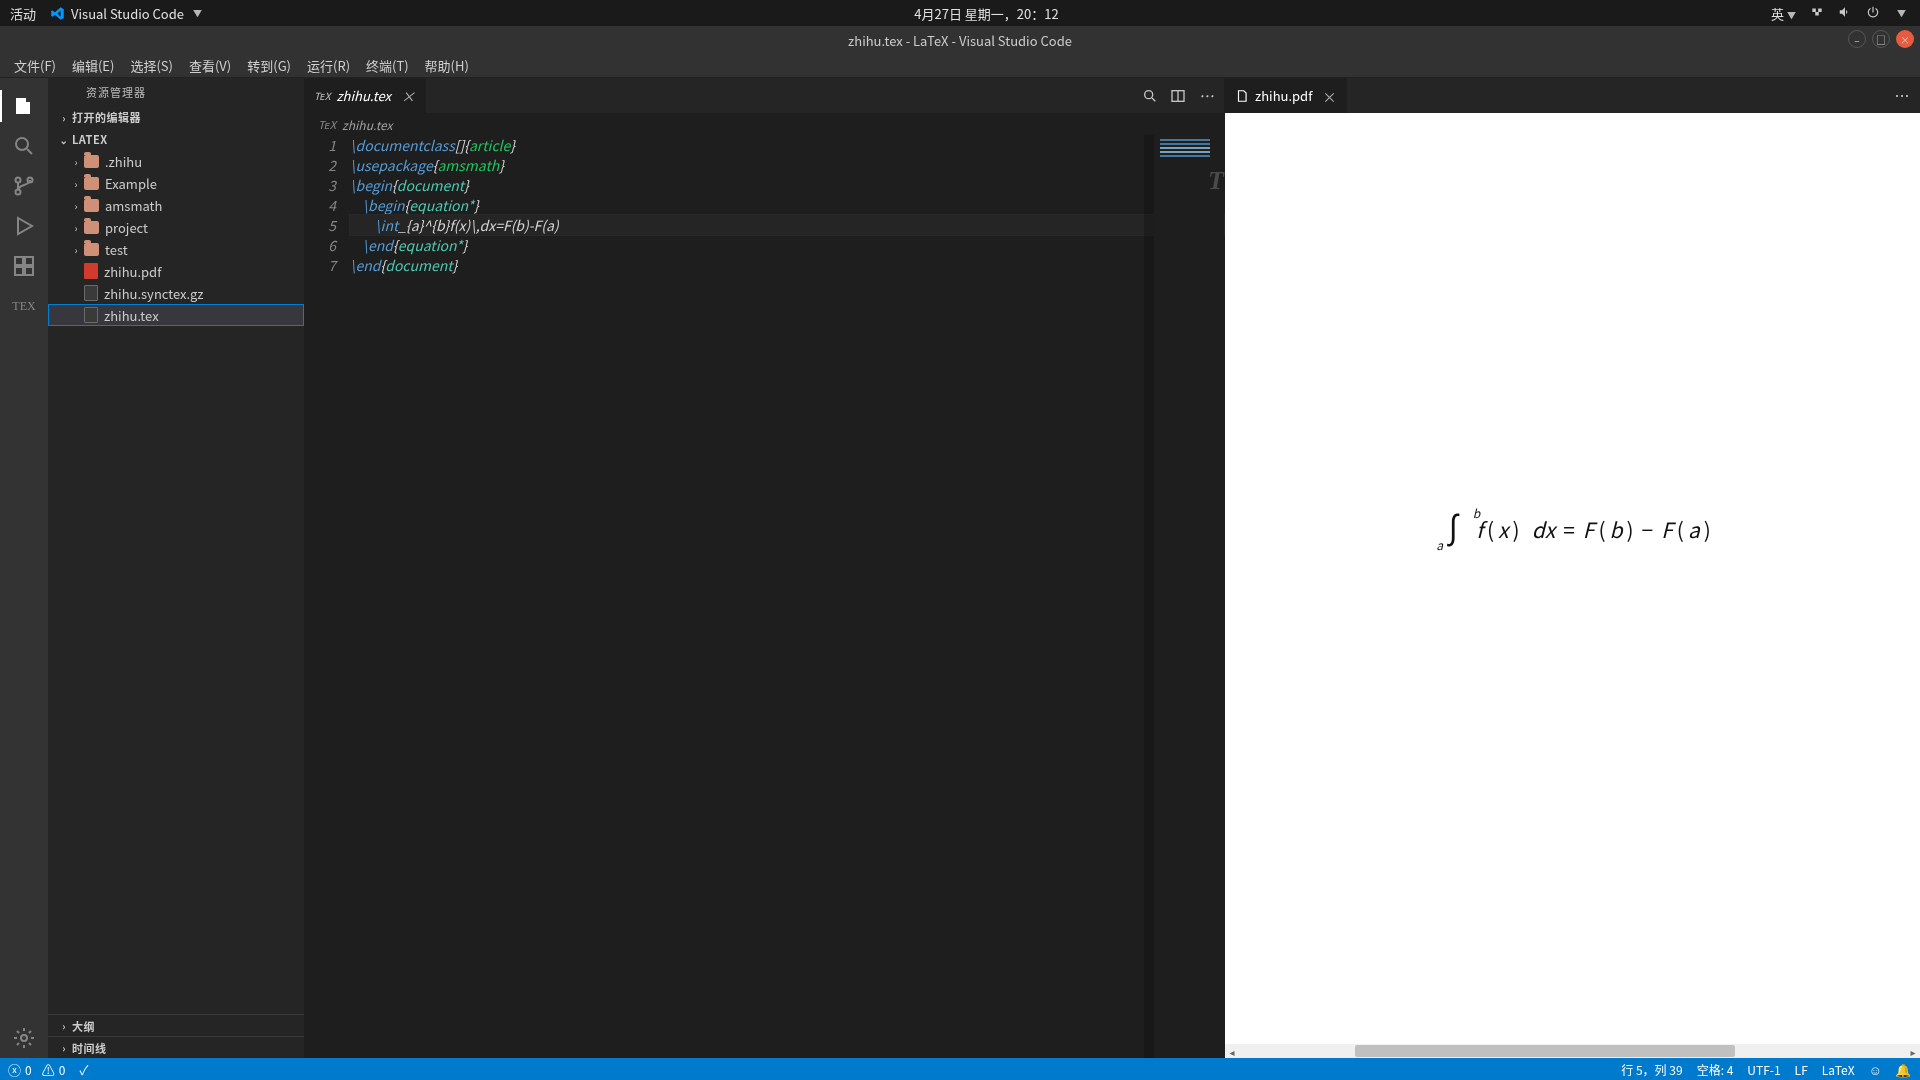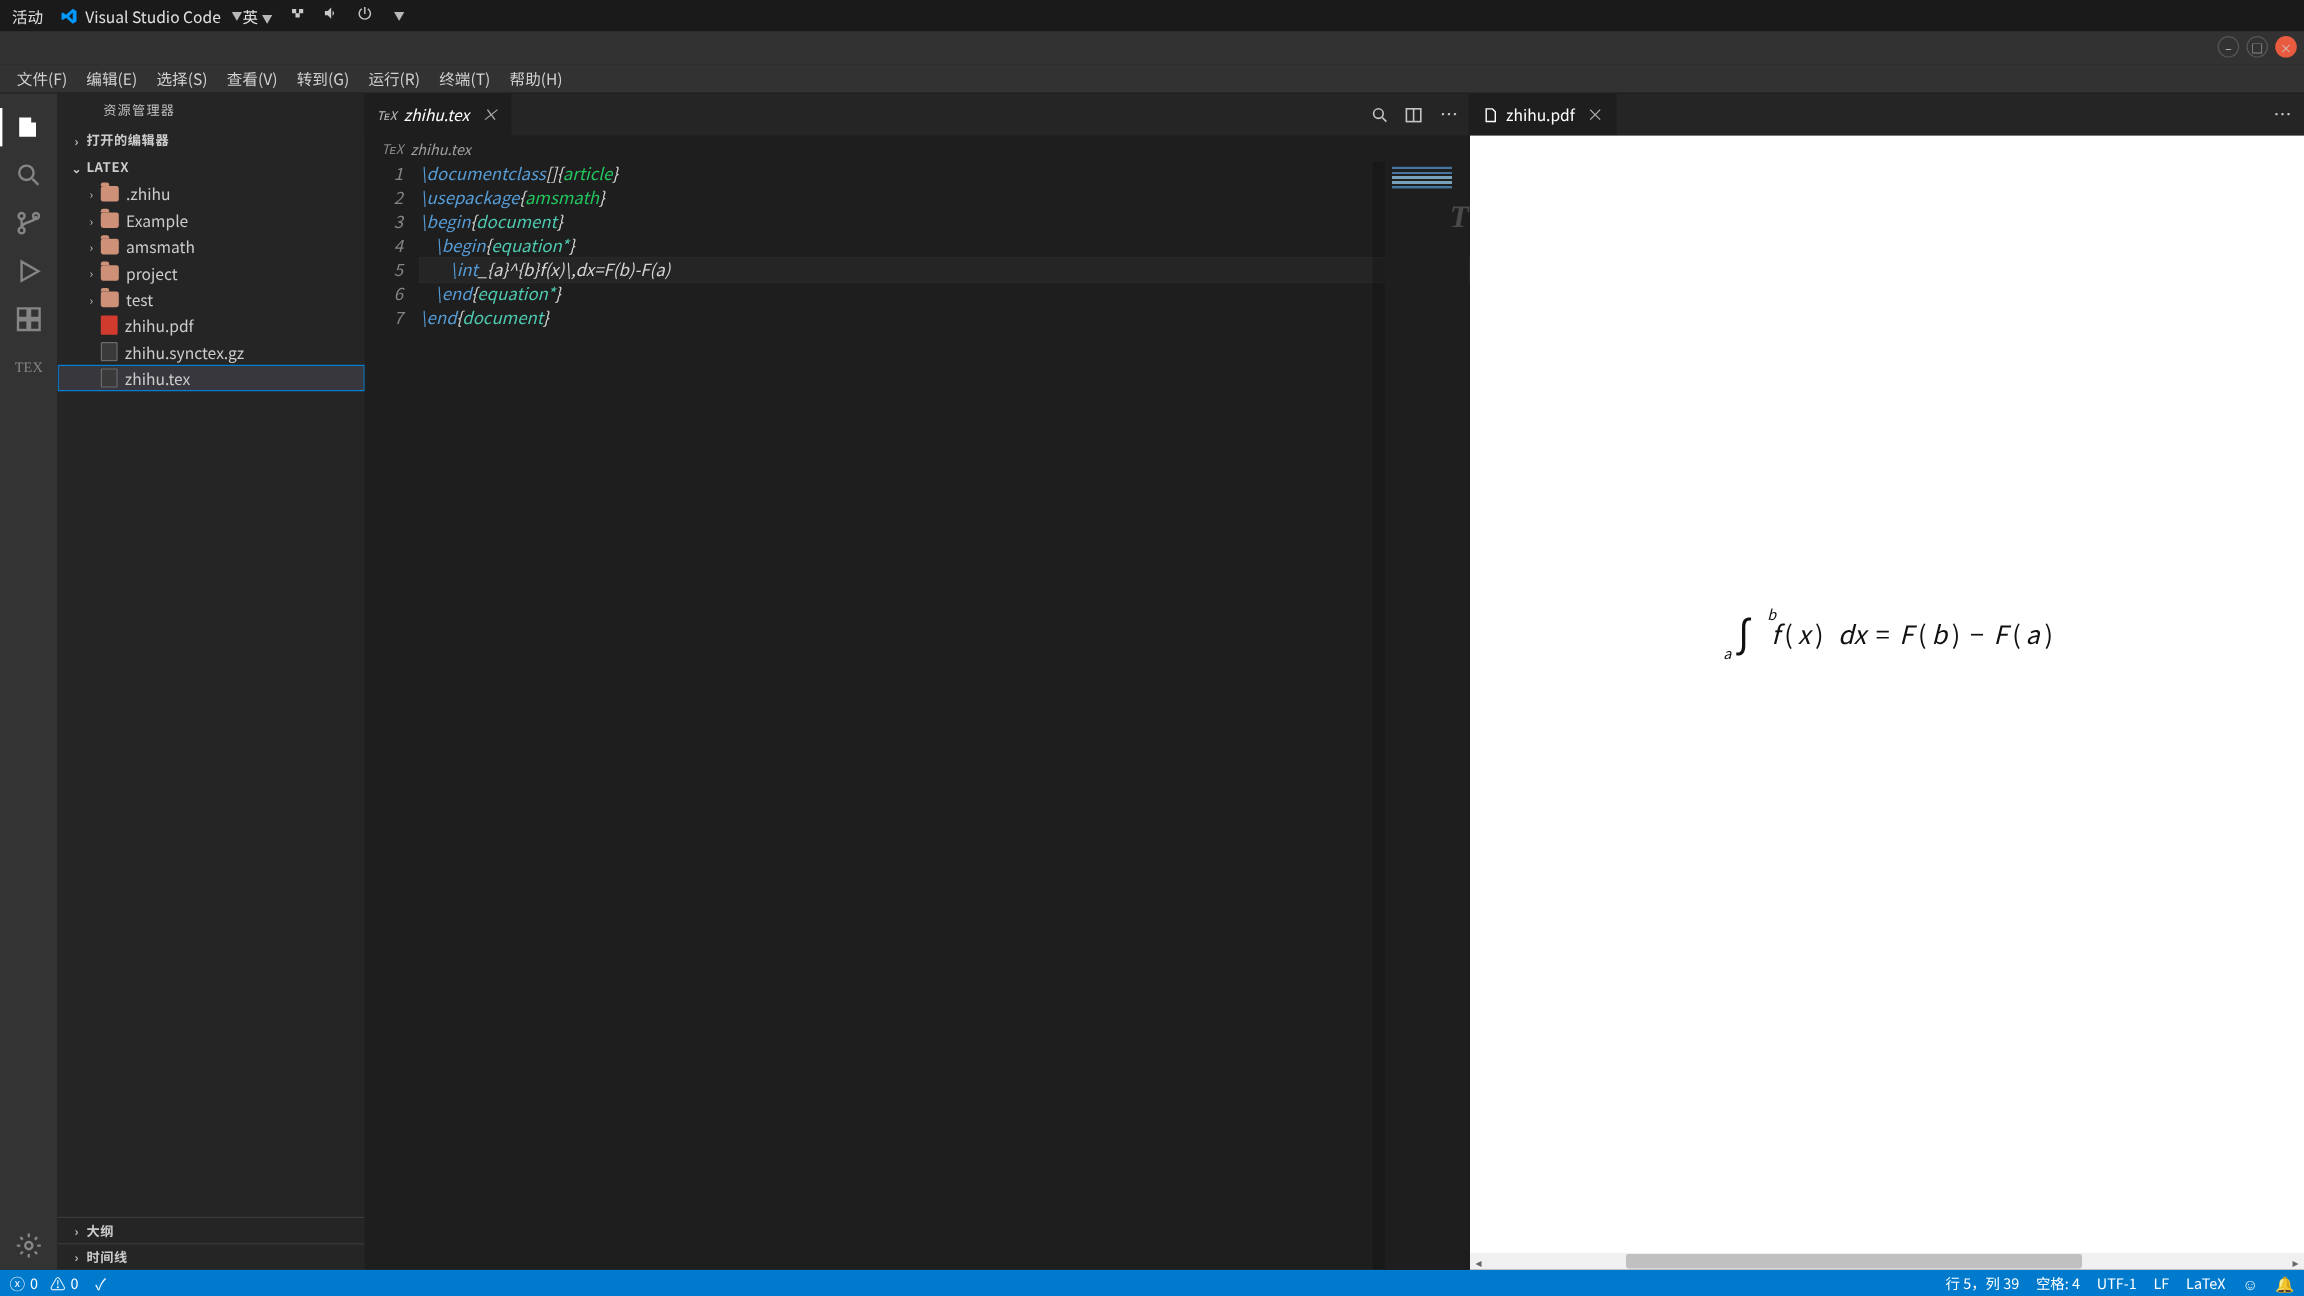--- a/index.html
+++ b/index.html
@@ -115,20 +115,21 @@
   <div class="left">
     <span>活动</span>
     <span class="vs-label">
       <svg viewBox="0 0 24 24">
           <path fill="#0098ff" d="M17 2l5 3v14l-5 3-9-8-4 3-2-1V8l2-1 4 3 9-8zm0 5l-5 5 5 5V7z"></path>
         </svg>
       <span>Visual Studio Code</span>
       <span class="os-caret">▼</span>
     </span>
   </div>
+  <div class="center">4月27日 星期一，20：12</div>
   <div class="right">
     <span><span>英</span><span class="os-caret">▼</span></span>
     <span class="os-icon">
       <svg width="14" height="14" viewBox="0 0 24 24">
           <path fill="#ddd" d="M4 6h6v6H4zM14 6h6v6h-6zM9 18h6v-6H9zM9 12l-2-4m8 4l2-4M12 14v-2"></path>
         </svg>
     </span>
     <span class="os-icon">
       <svg width="14" height="14" viewBox="0 0 24 24">
           <path fill="#ddd" d="M3 9v6h4l5 5V4L7 9H3zm13 3a4 4 0 0 0-2-3.5v7A4 4 0 0 0 16 12z"></path>
@@ -137,20 +138,21 @@
     <span class="os-icon">
       <svg width="14" height="14" viewBox="0 0 24 24">
           <path fill="#ddd" d="M13 3h-2v10h2zM17 5l-1.4 1.4A7 7 0 1 1 8.4 6.4L7 5a9 9 0 1 0 10 0z"></path>
         </svg>
     </span>
     <span class="os-caret">▼</span>
   </div>
 </div>
 
 <div class="title-bar">
+  <div class="title">zhihu.tex - LaTeX - Visual Studio Code</div>
   <div class="win-ctrls">
     <span class="win-btn min">–</span>
     <span class="win-btn max">□</span>
     <span class="win-btn close">×</span>
   </div>
 </div>
 
 <div class="menu-bar">
   <span class="item">文件(F)</span>
   <span class="item">编辑(E)</span>

